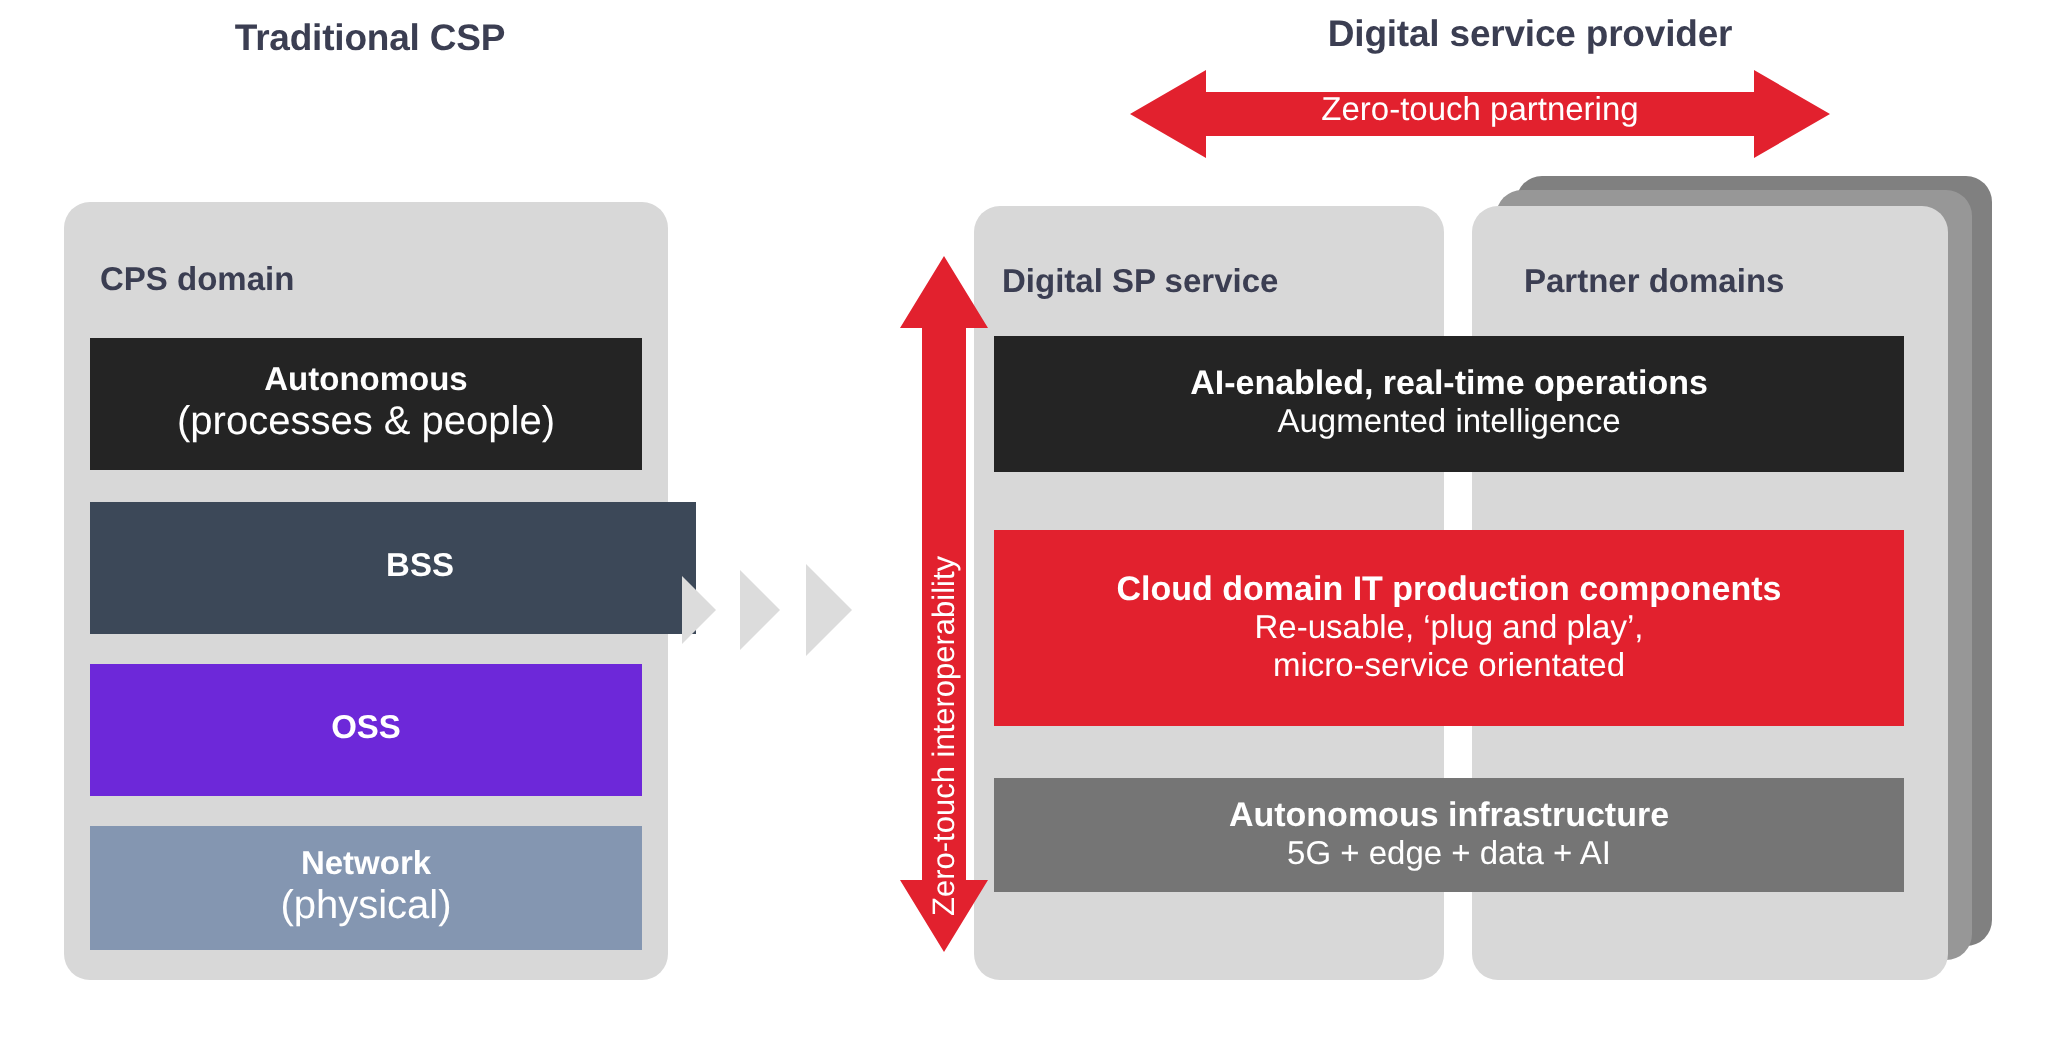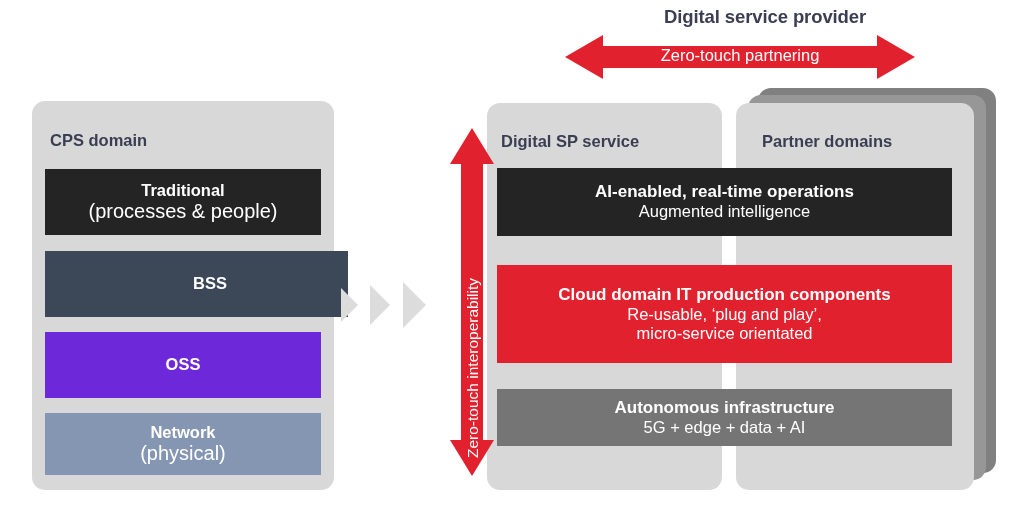--- a/index.html
+++ b/index.html
@@ -107,29 +107,30 @@
     white-space: nowrap;
     transform: rotate(-90deg);
     transform-origin: left top;
   }
 </style>
 </head>
 <body>
 
 <div class="stage">
 
+  <div class="col-title" id="title-left">Traditional CSP</div>
 
   <div class="col-title" id="title-right">Digital service provider</div>
 
   <div class="panel" style="left:32px; top:101px; width:302px; height:389px;"></div>
 
   <div class="panel-heading" style="left:50px; top:131px;text-align:right;">CPS domain</div>
 
   <div class="layer" style="left:45px; top:169px; width:276px; height:66px; background:#242424;">
-    <span class="l1">Traditional</span>
+    <span class="l1">Autonomous</span>
     <span class="l2">(processes &amp; people)</span>
   </div>
 
   <div class="layer" style="left:45px; top:251px; width:276px; height:66px; background:#3c4858;padding-left:27px;">
     <span class="l1">BSS</span>
   </div>
 
   <div class="layer" style="left:45px; top:332px; width:276px; height:66px; background:#6d28d9;">
     <span class="l1">OSS</span>
   </div>

